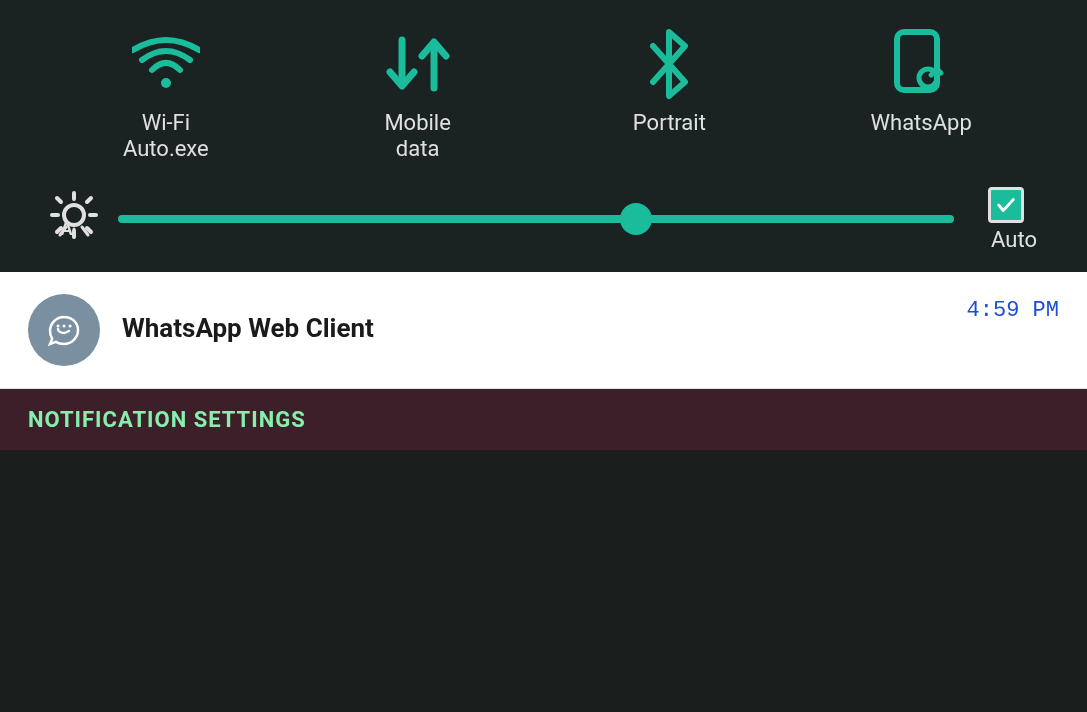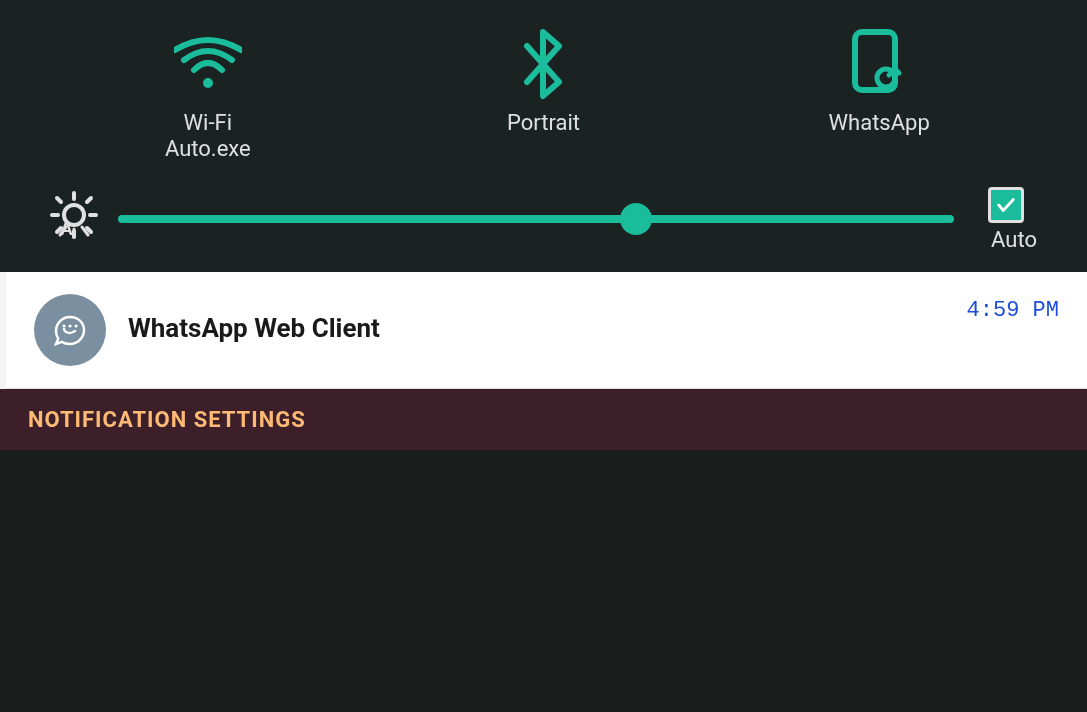--- a/index.html
+++ b/index.html
@@ -122,21 +122,20 @@
       background: #f5f5f5;
       margin: 0;
     }
 
     .notification-item {
       display: flex;
       align-items: center;
       padding: 22px 28px;
       background: #ffffff;
       border-bottom: 1px solid #e0e0e0;
-      margin-left: 6px;
     }
 
     .notification-avatar {
       width: 72px;
       height: 72px;
       border-radius: 50%;
       background: #7a8fa0;
       display: flex;
       align-items: center;
       justify-content: center;
@@ -168,21 +167,21 @@
       margin-top: 4px;
       font-family: Liberation Mono, monospace;
     }
 
     .notification-settings-bar {
       background: #3d1f2a;
       padding: 18px 28px;
     }
 
     .notification-settings-label {
-      color: #fdba74;
+      color: #86efac;
       font-size: 22px;
       font-weight: bold;
       letter-spacing: 1px;
       text-transform: uppercase;
     }
   </style>
 </head>
 <body>
 
 <div class="quick-settings">
@@ -197,20 +196,36 @@
           <path d="M10 26 Q34 8 58 26" stroke="#1abc9c" stroke-width="6" fill="none" stroke-linecap="round"></path>
           <path d="M1 16 Q34 -4 67 16" stroke="#1abc9c" stroke-width="6" fill="none" stroke-linecap="round"></path>
         </svg>
       </div>
       <div class="toggle-label">
         <div>Wi-Fi</div>
         <div>Auto.exe</div>
       </div>
     </div>
 
+    <div class="toggle-item">
+      <div class="toggle-icon">
+        <svg width="68" height="65" viewBox="0 0 68 65" fill="none" xmlns="http://www.w3.org/2000/svg">
+
+          <line x1="18" y1="8" x2="18" y2="52" stroke="#1abc9c" stroke-width="7" stroke-linecap="round"></line>
+          <polyline points="6,40 18,54 30,40" stroke="#1abc9c" stroke-width="7" fill="none" stroke-linejoin="round" stroke-linecap="round"></polyline>
+
+          <line x1="50" y1="56" x2="50" y2="12" stroke="#1abc9c" stroke-width="7" stroke-linecap="round"></line>
+          <polyline points="38,24 50,10 62,24" stroke="#1abc9c" stroke-width="7" fill="none" stroke-linejoin="round" stroke-linecap="round"></polyline>
+        </svg>
+      </div>
+      <div class="toggle-label">
+        <div>Mobile</div>
+        <div>data</div>
+      </div>
+    </div>
 
     <div class="toggle-item">
       <div class="toggle-icon">
         <svg width="52" height="72" viewBox="0 0 52 72" fill="none" xmlns="http://www.w3.org/2000/svg">
           <polyline points="10,18 42,54 26,68 26,4 42,18 10,54" stroke="#1abc9c" stroke-width="6" fill="none" stroke-linejoin="round" stroke-linecap="round"></polyline>
         </svg>
       </div>
       <div class="toggle-label">Portrait</div>
     </div>
 

